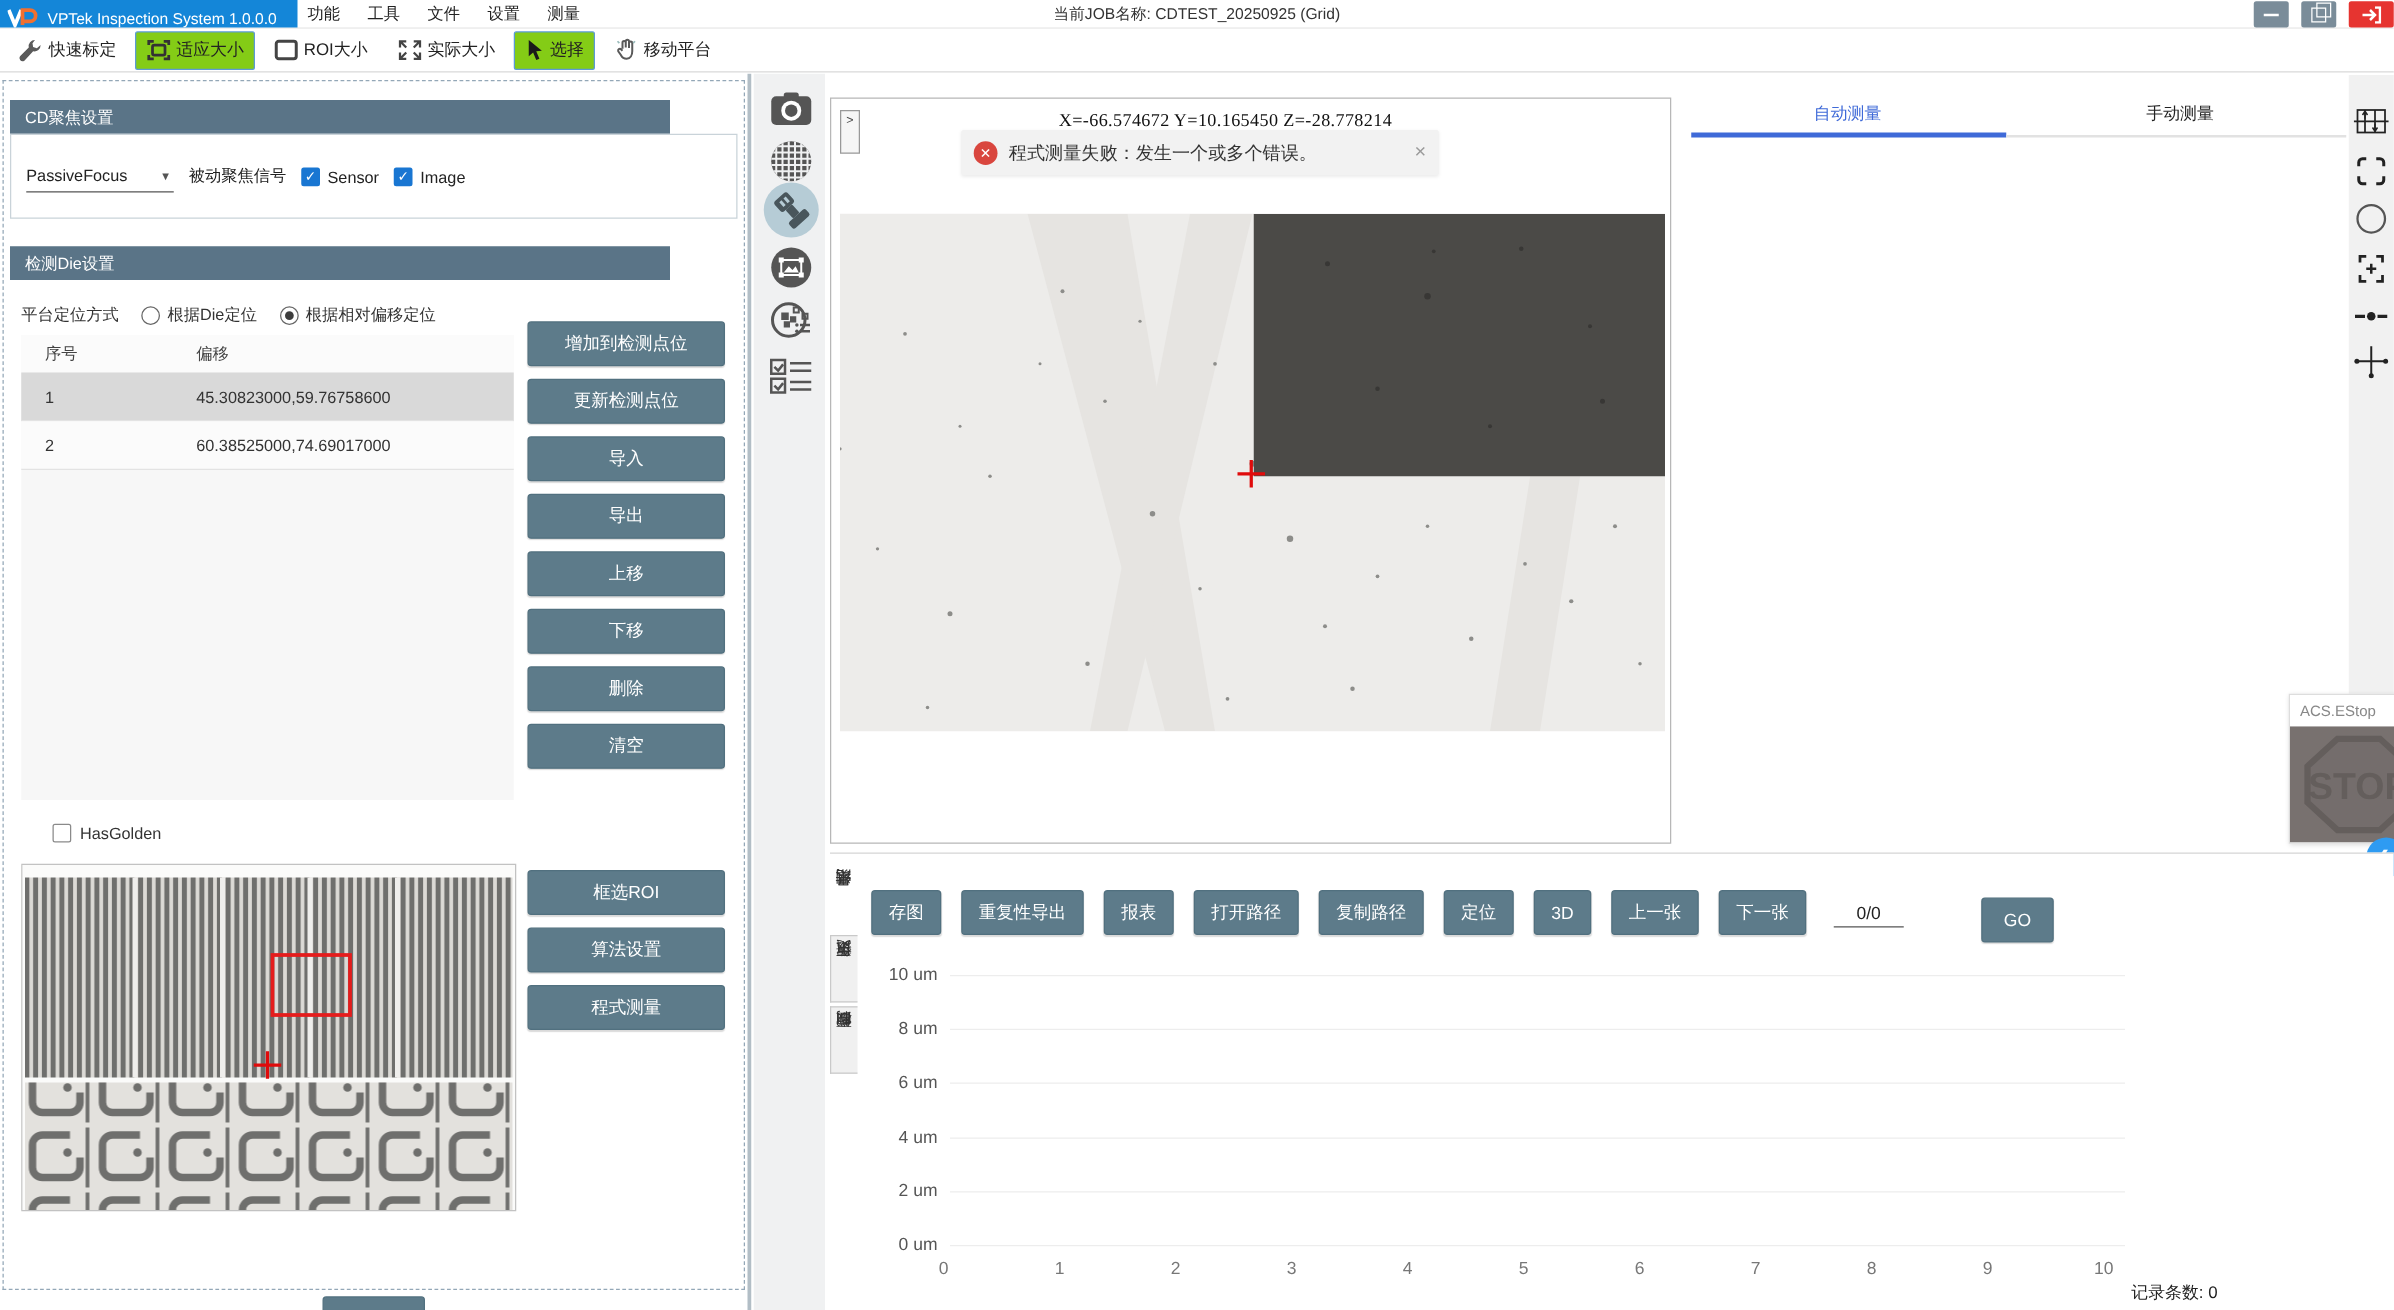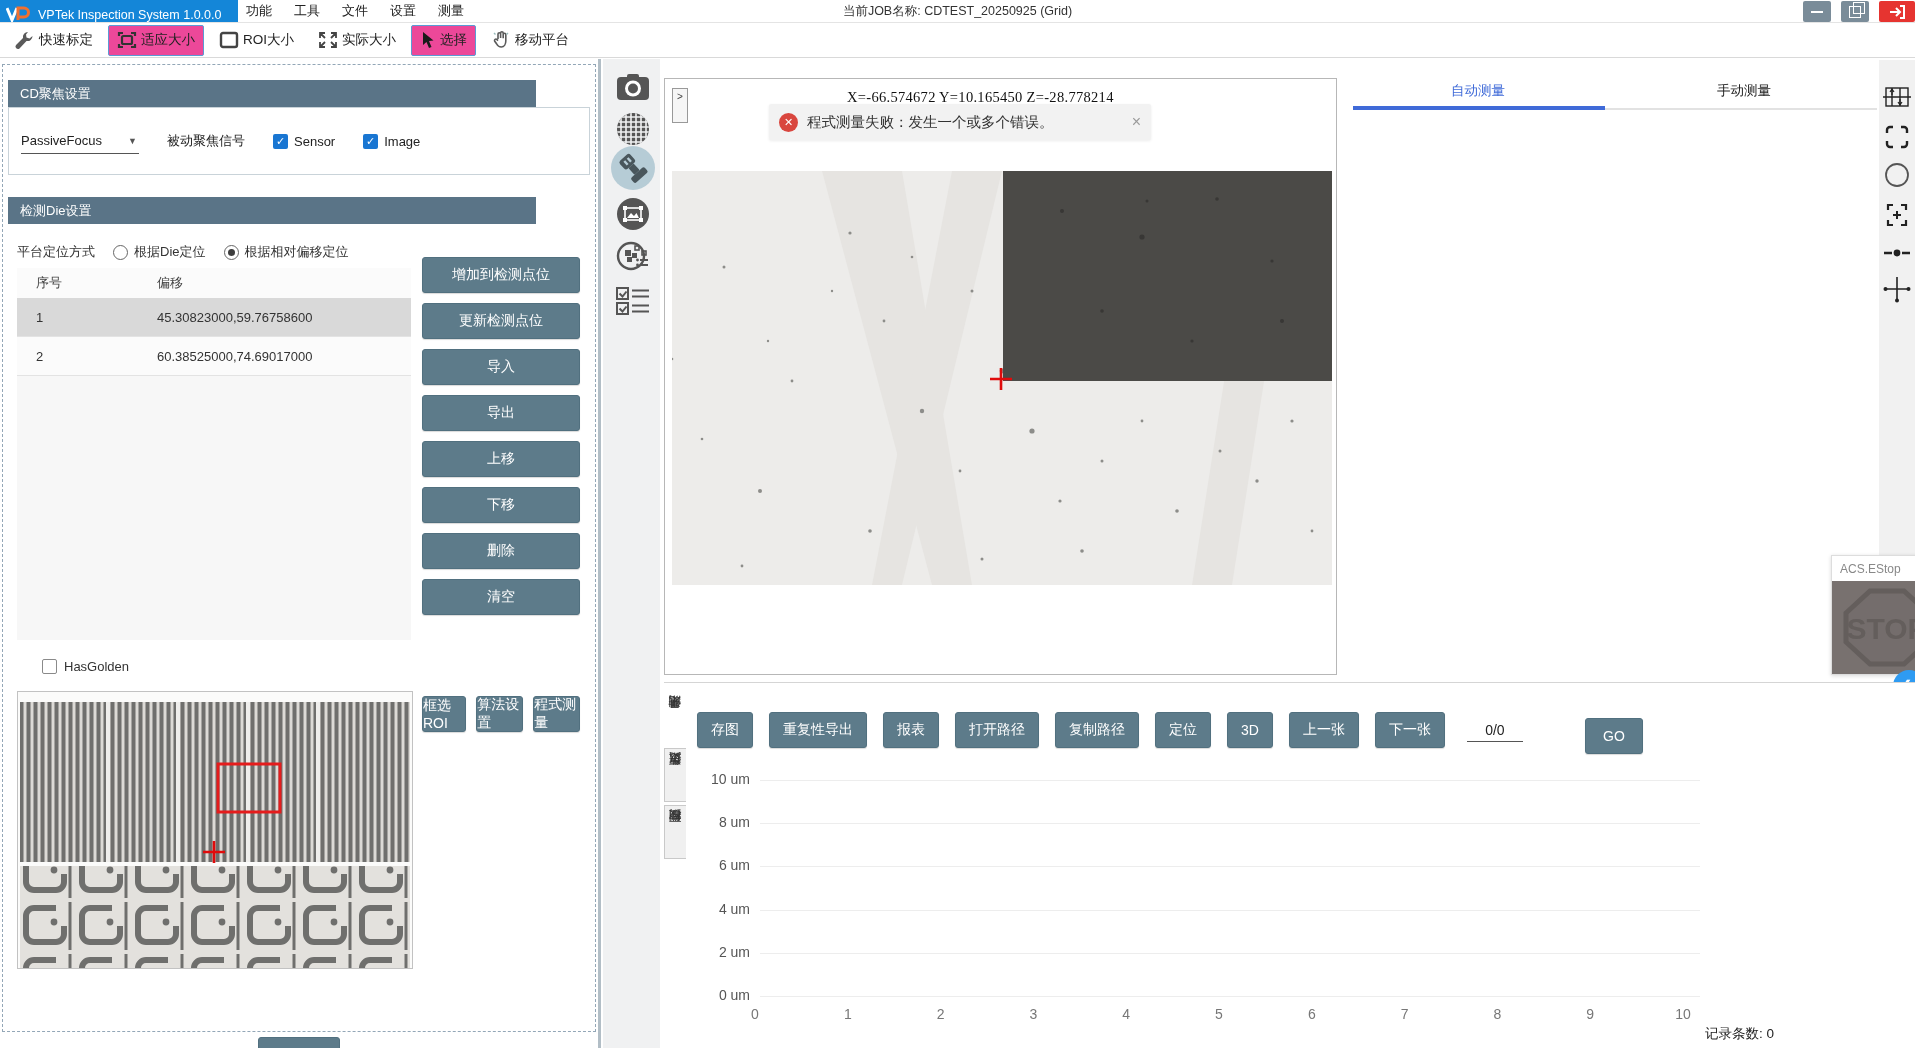--- a/index.html
+++ b/index.html
@@ -17,28 +17,28 @@
   #btn-restore{left:1841px;width:28px;background:#7a8c99;}
   #btn-exit{left:1879px;width:36px;background:#e63430;}
   .minbar{width:12px;height:2px;background:#fff;}
   .restore-ico{width:10px;height:10px;border:1.5px solid #fff;position:relative;background:#7a8c99;}
   .restore-ico:before{content:"";position:absolute;left:3px;top:-5px;width:10px;height:10px;border:1.5px solid #fff;}
   
   #toolbar{position:absolute;left:0;top:23px;width:1915px;height:35px;background:#fff;border-bottom:1px solid #d9d9d9;
     display:flex;align-items:center;padding-left:4px;box-sizing:border-box;gap:6px;}
   .tbtn{height:29px;display:flex;align-items:center;gap:4px;padding:0 8px;font-size:13.5px;color:#222;
     border:1px solid transparent;border-radius:2px;background:#fff;}
-  .tbtn.sel{background:#ec4899;border-color:#5b9bd5;}
+  .tbtn.sel{background:#84cc16;border-color:#5b9bd5;}
   .tbtn svg{display:block;}
   
   #left-panel{position:absolute;left:2px;top:64px;width:594px;height:968px;background:#fff;border:1px dashed #93a7b7;box-sizing:border-box;}
   .sec-header{position:absolute;left:5px;width:528px;height:27px;background:#5a7487;color:#fff;
     font-size:13px;line-height:27px;padding-left:12px;box-sizing:border-box;}
   #cd-box{position:absolute;left:5px;top:42px;width:582px;height:68px;border:1px solid #c9d3d9;box-sizing:border-box;
-    display:flex;align-items:center;padding-left:12px;gap:28px;}
+    display:flex;align-items:center;padding-left:12px;gap:12px;}
   #focus-select{width:118px;height:24px;border-bottom:1px solid #555;display:flex;align-items:center;justify-content:space-between;
     font-size:13px;color:#222;}
   #focus-select .caret{font-size:9px;color:#555;margin-right:2px;}
   .cblabel{font-size:13px;color:#222;}
   .cbx{width:15px;height:15px;border-radius:2px;display:inline-flex;align-items:center;justify-content:center;box-sizing:border-box;}
   .cbx.on{background:#1976d2;color:#fff;font-size:11px;font-weight:bold;}
   .cbx.off{background:#fff;border:1.5px solid #8a8a8a;}
   .cbwrap{display:flex;align-items:center;gap:6px;}
   #die-header{top:132px;}
   #pos-row{position:absolute;left:14px;top:176px;width:560px;height:22px;display:flex;align-items:center;gap:10px;font-size:13px;}
@@ -49,21 +49,21 @@
   #die-table .thead{display:flex;height:30px;align-items:center;background:#fbfbfb;color:#444;}
   #die-table .c-no{width:140px;padding-left:19px;box-sizing:border-box;}
   #die-table .c-off{flex:1;}
   #die-table .trow{display:flex;height:38px;align-items:center;background:#fbfbfb;border-bottom:1px solid #e3e3e3;}
   #die-table .trow.sel{background:#d9d9d9;}
   #die-btns{position:absolute;left:419px;top:192px;width:158px;display:flex;flex-direction:column;gap:10px;}
   .btn-slate{height:34px;background:#5d7b8a;border:1px solid #51707f;border-radius:3px;color:#fff;font-size:14px;
     display:flex;align-items:center;justify-content:center;box-shadow:0 1px 1px rgba(0,0,0,.15);}
   #hasgolden{position:absolute;left:15px;top:594px;display:flex;align-items:center;gap:7px;font-size:13px;padding-left:24px;}
   #preview{position:absolute;left:14px;top:626px;width:396px;height:278px;border:1px solid #c2c2c2;background:#fbfbfa;box-sizing:border-box;}
-  #roi-btns{position:absolute;left:419px;top:631px;width:158px;display:flex;gap:10px;}
+  #roi-btns{position:absolute;left:419px;top:631px;width:158px;display:flex;flex-direction:column;gap:10px;}
   #partial-btn{position:absolute;left:258px;top:1037px;width:80px;height:22px;background:#5d7b8a;border:1px solid #51707f;border-radius:3px;}
   
   #splitter{position:absolute;left:598px;top:59px;width:3px;height:989px;background:#b2bec6;}
   #left-rail{position:absolute;left:603px;top:59px;width:57px;height:989px;background:#f0f1f2;}
   .rail-ico{position:absolute;left:8px;width:44px;height:44px;display:flex;align-items:center;justify-content:center;}
   .rail-ico.selbg{background:#b6ccd6;border-radius:50%;}
   
   #main-view{position:absolute;left:664px;top:78px;width:673px;height:597px;background:#fff;border:1px solid #b7b7b7;box-sizing:border-box;}
   #expander{position:absolute;left:7px;top:9px;width:16px;height:35px;border:1px solid #999;background:#f6f6f6;
     font-size:10px;color:#444;display:flex;align-items:flex-start;justify-content:center;padding-top:2px;box-sizing:border-box;}

